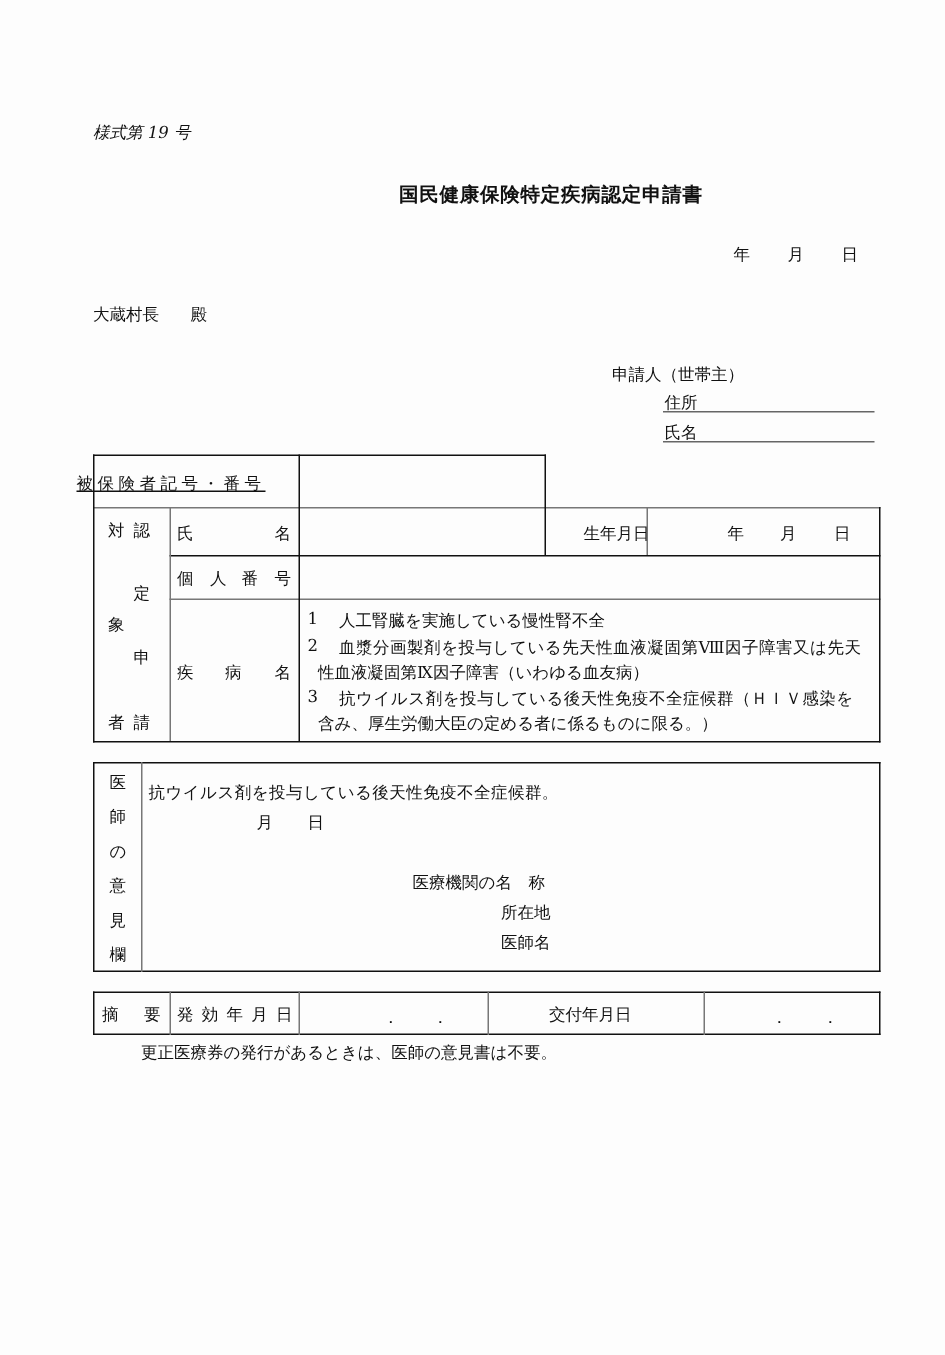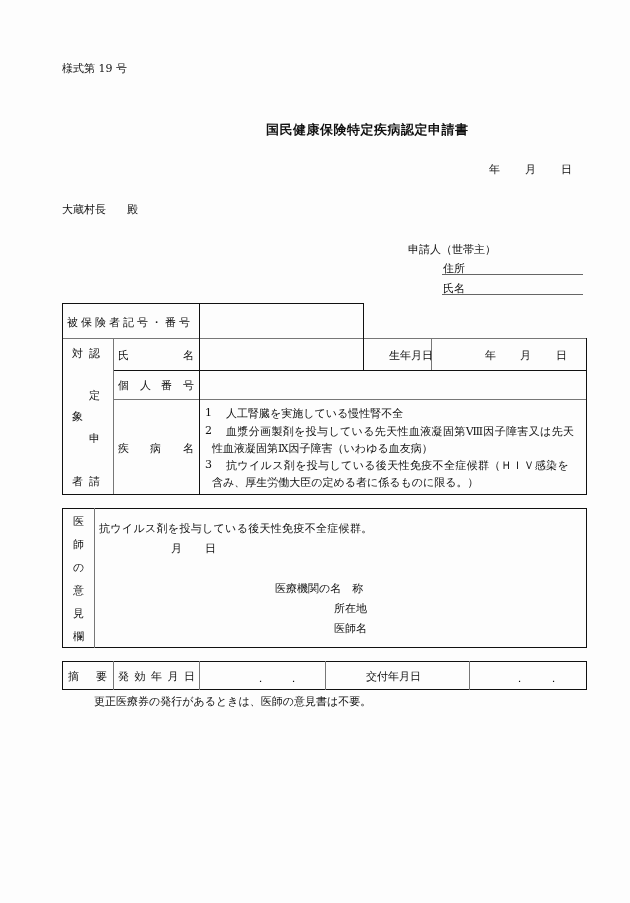--- a/index.html
+++ b/index.html
@@ -11,21 +11,21 @@
   .hl{height:1px;}
   .vl{width:1px;}
   .thick{background:#111;}
   .gray{background:#777;}
   .uline{position:absolute;height:1px;background:#666;}
   .lbl{position:absolute;white-space:nowrap;font-size:11px;}
 </style>
 </head>
 <body>
 
-<div class="abs" style="left:62px;top:61px;">様式第 19 号</div>
+<div class="abs" style="left:62px;top:81px;font-style:italic;">様式第 19 号</div>
 <div class="abs title" style="left:222px;top:121px;">国民健康保険特定疾病認定申請書</div>
 
 <div class="abs" style="left:489px;top:162px;">年</div>
 <div class="abs" style="left:525px;top:162px;">月</div>
 <div class="abs" style="left:561px;top:162px;">日</div>
 
 <div class="abs" style="left:62px;top:202px;">大蔵村長</div>
 <div class="abs" style="left:127px;top:202px;">殿</div>
 
 <div class="abs" style="left:408px;top:242px;">申請人（世帯主）</div>
@@ -47,21 +47,21 @@
   <div class="line hl thick" style="left:62px;top:494px;width:525px;"></div>
 
   <div class="line vl thick" style="left:62px;top:303px;height:192px;"></div>
   <div class="line vl gray" style="left:113px;top:338px;height:156px;"></div>
   <div class="line vl thick" style="left:199px;top:303px;height:191px;"></div>
   <div class="line vl thick" style="left:363px;top:303px;height:67px;"></div>
   <div class="line vl gray" style="left:431px;top:338px;height:32px;"></div>
   <div class="line vl thick" style="left:586px;top:338px;height:157px;"></div>
 </div>
 
-<div class="lbl" style="left:67px;top:315px;letter-spacing:3px;">被保険者記号・番号</div>
+<div class="lbl" style="left:51px;top:315px;letter-spacing:3px;text-decoration:underline;">被保険者記号・番号</div>
 <div class="abs" style="left:201px;top:305px;width:161px;height:32px;"></div>
 
 <div class="lbl" style="left:72px;top:346px;">対</div>
 <div class="lbl" style="left:89px;top:346px;">認</div>
 <div class="lbl" style="left:89px;top:388px;">定</div>
 <div class="lbl" style="left:72px;top:409px;">象</div>
 <div class="lbl" style="left:89px;top:431px;">申</div>
 <div class="lbl" style="left:72px;top:474px;">者</div>
 <div class="lbl" style="left:89px;top:474px;">請</div>
 

